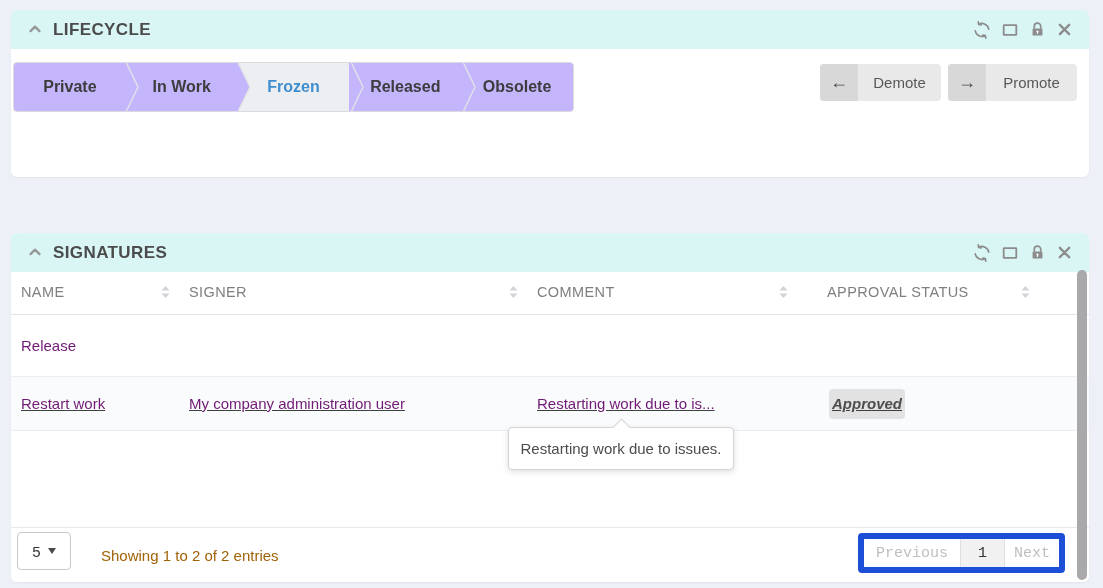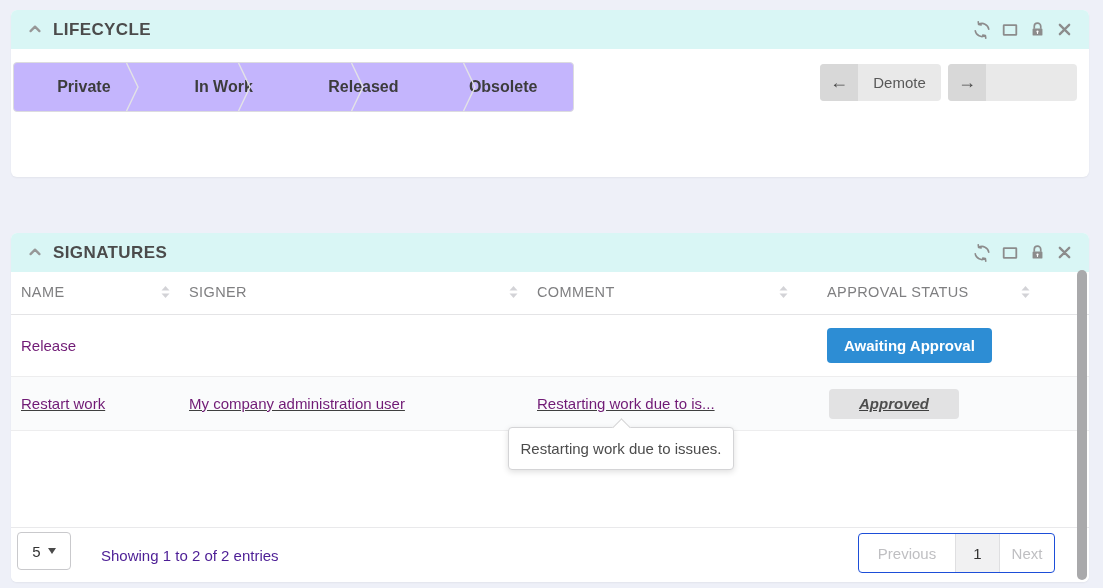--- a/index.html
+++ b/index.html
@@ -86,21 +86,21 @@
 
   .status-btn {
     margin-left:10px; justify-self:start;
     background:#2d8dd4; color:#fff; border:none; border-radius:4px;
     height:35px; padding:0 17px; font-size:15px; font-weight:bold;
     font-family:inherit; cursor:pointer;
   }
   .status-badge {
     margin-left:12px; justify-self:start;
     background:#e2e2e3; color:#4d4d4d; border-radius:4px;
-    height:30px; padding:0 30px; display:flex; align-items:center;
+    height:30px; padding:0 3px; display:flex; align-items:center;
     font-size:15px; font-weight:bold; font-style:italic;
   }
 
   .tooltip {
     position:absolute; left:497px; top:194px; width:226px; height:43px;
     background:#fff; border:1px solid #d4d4d6; border-radius:4px;
     box-shadow:0 2px 6px rgba(0,0,0,0.13);
     display:flex; align-items:center; justify-content:center;
     font-size:15px; color:#4c4c4c; z-index:5;
   }
@@ -121,26 +121,27 @@
     background:#fff; border:1px solid #c9c9cc; border-radius:4px;
     display:flex; align-items:center; justify-content:center; gap:7px;
     font-size:15px; color:#333; cursor:pointer;
   }
   .caret-down {
     width:0; height:0; border-left:4.5px solid transparent;
     border-right:4.5px solid transparent; border-top:6px solid #4a4a4a;
   }
   .entries-summary {
     position:absolute; left:90px; top:0; height:55px;
-    display:flex; align-items:center; font-size:15px; color:#4c1d95;
+    display:flex; align-items:center; font-size:15px; color:#a16207;
   }
   .pagination {
     position:absolute; left:847px; top:5px; height:40px;
-    display:flex; border:1px solid #1d4ed8; border-radius:4px; overflow:hidden;
+    display:flex; border:6px solid #1d4ed8; border-radius:4px; overflow:hidden;
     background:#fff;
+    font-family:Liberation Mono, monospace;
   }
   .page-cell {
     display:flex; align-items:center; justify-content:center;
     font-size:15px; cursor:pointer; height:100%;
   }
   .page-prev { width:96px; color:#bfbfc2; }
   .page-num { width:45px; background:#f1f1f2; color:#333; border-left:1px solid #dfdfe1; border-right:1px solid #dfdfe1; }
   .page-next { width:54px; color:#bfbfc2; }
 
   .scrollbar-thumb {
@@ -189,20 +190,23 @@
       </span>
     </span>
   </div>
 
   <div class="stage-bar">
     <div class="stage">
         <span>Private</span>
       </div>
     <div class="stage">
         <span>In Work</span>
+      </div>
+    <div class="stage active">
+        <span>Frozen</span>
       </div>
     <div class="stage">
         <span>Released</span>
       </div>
     <div class="stage">
         <span>Obsolete</span>
       </div>
     <svg class="stage-sep" style="left:112px" viewBox="0 0 13 48">
         <polyline points="0.5,0 12,24 0.5,48" fill="none" stroke="#e3e3e6" stroke-width="1.4"></polyline>
       </svg>
@@ -216,20 +220,21 @@
         <polyline points="0.5,0 12,24 0.5,48" fill="none" stroke="#e3e3e6" stroke-width="1.4"></polyline>
       </svg>
   </div>
 
   <button class="flow-btn" id="demote-btn">
     <span class="arrow-box">←</span>
     <span class="flow-label">Demote</span>
   </button>
   <button class="flow-btn" id="promote-btn">
     <span class="arrow-box">→</span>
+    <span class="flow-label">Promote</span>
   </button>
 </section>
 
 <section class="panel" id="signatures-panel">
   <div class="panel-header">
     <span class="collapse-btn">
       <span>
         <svg width="16" height="14" viewBox="0 0 18 14">
             <path d="M4 10.5 L9 5.5 L14 10.5" fill="none" stroke="#979797" stroke-width="2.6" stroke-linecap="round" stroke-linejoin="round"></path>
           </svg>
@@ -293,21 +298,20 @@
           <polygon points="5.5,1 1.5,5.6 9.5,5.6" fill="#d3d3d7"></polygon>
           <polygon points="5.5,13 1.5,8.4 9.5,8.4" fill="#d3d3d7"></polygon>
         </svg>
     </div>
   </div>
 
   <div class="trow row-1">
     <div class="td">Release</div>
     <div class="td"></div>
     <div class="td"></div>
-    <button class="status-btn">Awaiting Approval</button>
   </div>
 
   <div class="trow row-2">
     <div class="td">Restart work</div>
     <div class="td">My company administration user</div>
     <div class="td">Restarting work due to is...</div>
     <div class="status-badge">Approved</div>
   </div>
 
   <div class="tooltip">Restarting work due to issues.</div>

